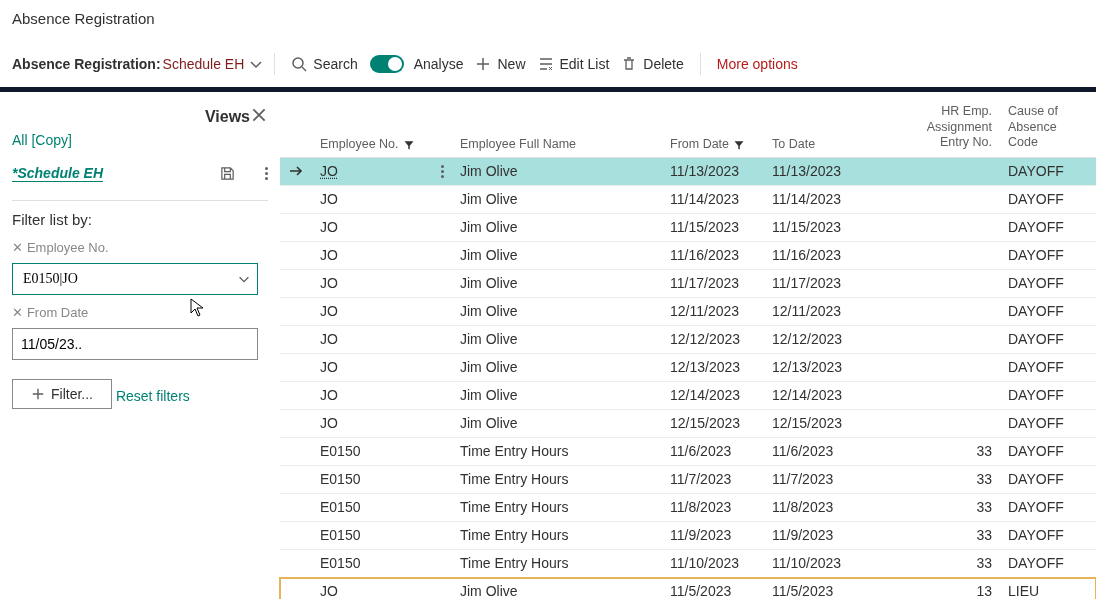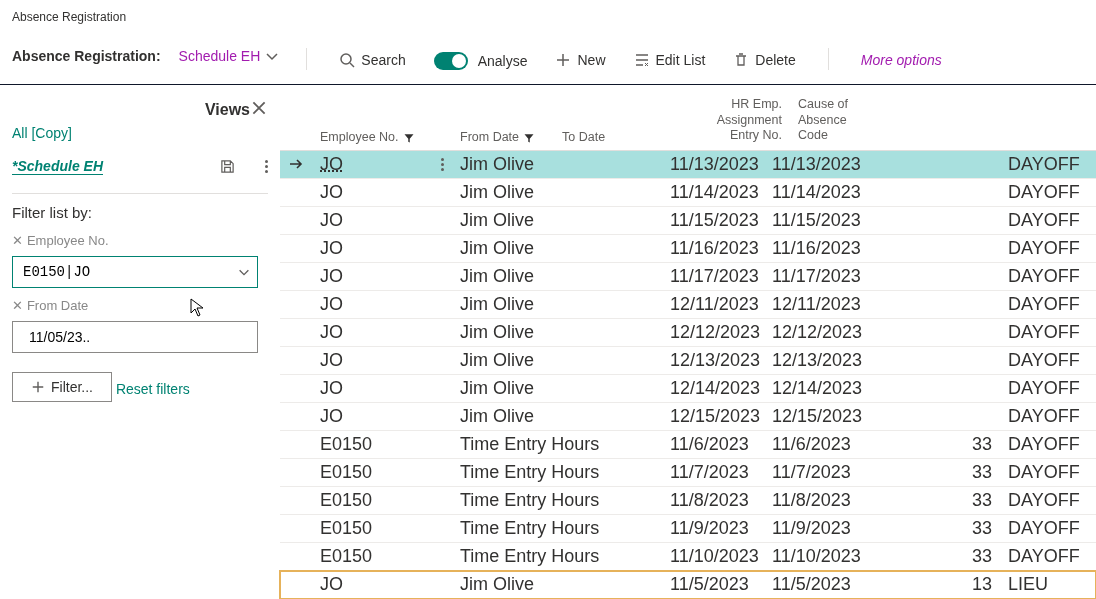--- a/index.html
+++ b/index.html
@@ -6,51 +6,51 @@
   body {
     margin: 0;
     font-family: "Segoe UI", Arial, sans-serif;
     font-size: 14px;
     color: #323130;
     background: #ffffff;
     width: 1096px;
   }
   .page-title {
     padding: 10px 12px 18px 12px;
-    font-size: 12px;
+    font-size: 15px;
     color: #323130;
   }
   .toolbar {
     display: flex;
-    align-items: flex-start;
+    align-items: center;
     padding: 6px 12px 10px 12px;
-    border-bottom: 1px solid #0f172a;
-    gap: 16px;
+    border-bottom: 5px solid #0f172a;
+    gap: 0;
   }
   .toolbar .label { font-weight: 600; margin-right: 2px; }
   .toolbar .view-select {
-    color: #a21caf; font-weight: 400; cursor: pointer;
+    color: #7f1d1d; font-weight: 400; cursor: pointer;
     display: inline-flex; align-items: center; gap: 4px;
   }
   .tb-sep { width:1px; height:22px; background:#e1dfdd; margin:0 10px; }
   .tb-btn {
     display: inline-flex; align-items: center; gap: 6px;
     padding: 4px 6px; cursor: pointer; color: #323130;
   }
   .tb-icon { display:inline-flex; width:16px; height:16px; color:#605e5c; }
   .toggle {
     width: 34px; height: 18px; border-radius: 9px;
     background: #008272; position: relative; display:inline-block;
     margin-right:4px;
   }
   .toggle::after {
     content:""; position:absolute; right:2px; top:2px;
     width:14px; height:14px; border-radius:50%; background:#fff;
   }
-  .more { color:#a21caf;font-style:italic; }
+  .more { color:#b91c1c; }
 
   .main { display:flex; }
   .sidebar {
     width: 280px; padding: 14px 12px 12px 12px;
     flex-shrink: 0;
   }
   .views-hdr { display:flex; align-items:center; justify-content:flex-end; }
   .views-hdr h3 { margin:0; font-size:16px; font-weight:600; }
   .close-x { font-size:22px; color:#605e5c; cursor:pointer; line-height:1; }
   .view-link { color:#008272; cursor:pointer; padding:4px 0; }
@@ -58,25 +58,25 @@
   .branded { color:#008272; font-style:italic; font-weight:600; border-bottom:1px solid #008272; padding-bottom:0px;}
   .icon-btn { width:26px; height:26px; display:inline-flex; align-items:center; justify-content:center; color:#605e5c; cursor:pointer; }
   .subhdr { color:#323130; margin:10px 0 8px 0; font-size:15px; }
   .filter-remove { color:#888; display:inline-flex; align-items:center; gap:4px; font-size:13px; margin:4px 0; }
   .filter-remove .x { font-size:13px; cursor:pointer; }
   .combo {
     width: 246px; height: 32px; border:1px solid #008272;
     display:flex; align-items:center; padding:0 8px; margin:4px 0 6px 0;
     position:relative;
   }
-  .combo .val { flex:1; outline:none; border:none; font-size:14px; font-family:Liberation Mono, monospace;}
+  .combo .val { flex:1; outline:none; border:none; font-size:14px; font-family:Liberation Serif, serif;}
   .combo .chev { color:#605e5c; position:absolute; right:6px; }
   .textbox {
     width: 246px; height: 32px; border:1px solid #8a8886;
-    padding:0 16px; margin:4px 0 8px 0; outline:none; font-size:14px; font-family:inherit;
+    padding:0 8px; margin:4px 0 8px 0; outline:none; font-size:14px; font-family:inherit;
   }
   .filter-btn {
     border:1px solid #8a8886; padding:6px 18px; display:inline-flex;
     align-items:center; gap:6px; cursor:pointer; margin-top:6px;
   }
   .reset { color:#008272; cursor:pointer; margin-top:20px; display:inline-block;}
 
   .grid { flex:1; min-width:0; }
   .ghdr {
     display:flex; align-items:flex-end; padding:12px 0 6px 0;
@@ -92,21 +92,21 @@
   .c-gap    { width:54px; }
   .c-assign { width:80px; text-align:center; justify-content:flex-end; }
   .c-reason { width:90px; }
   .filter-icon { width:12px; height:12px; color:#323130; }
   .ghdr .stack { display:flex; flex-direction:column; align-items:flex-end; line-height:1.25;}
   .ghdr .stack.left { align-items:flex-start;}
 
   .row {
     display:flex; align-items:center; height:28px;
     border-bottom:1px solid #edebe9;
-    font-size:18px;
+    font-size:14px;
   }
   .row.selected { background:#a8e0de; }
   .row.highlight { outline:2px solid #e6b25a; outline-offset:-1px; }
   .row .col { padding:0 8px; overflow:hidden; white-space:nowrap; }
   .row .c-emp { color:#323130; }
   .row.selected .c-emp span.empno { text-decoration: underline dotted; }
   .row .c-assign { text-align:right; }
   .row .c-mark { display:flex; align-items:center; justify-content:center; }
   .row.selected .c-emp { position:relative; }
   .dots3 { display:inline-flex; flex-direction:column; gap:2px; margin-left:auto; }
@@ -225,20 +225,23 @@
 
   <div class="grid">
     <div class="ghdr">
       <div class="col c-mark"></div>
       <div class="col c-emp">
         <span>Employee No.</span>
         <svg class="filter-icon" viewBox="0 0 16 16">
             <path d="M2 3h12l-5 6v5l-2-1v-4z" fill="#323130"></path>
           </svg>
       </div>
+      <div class="col c-name">
+        <span>Employee Full Name</span>
+      </div>
       <div class="col c-from">
         <span>From Date</span>
         <svg class="filter-icon" viewBox="0 0 16 16">
             <path d="M2 3h12l-5 6v5l-2-1v-4z" fill="#323130"></path>
           </svg>
       </div>
       <div class="col c-to">
         <span>To Date</span>
       </div>
       <div class="col c-gap"></div>

